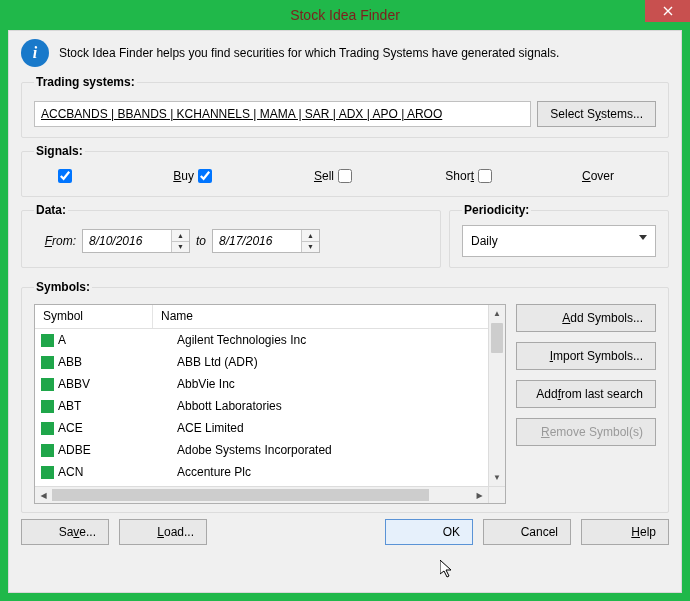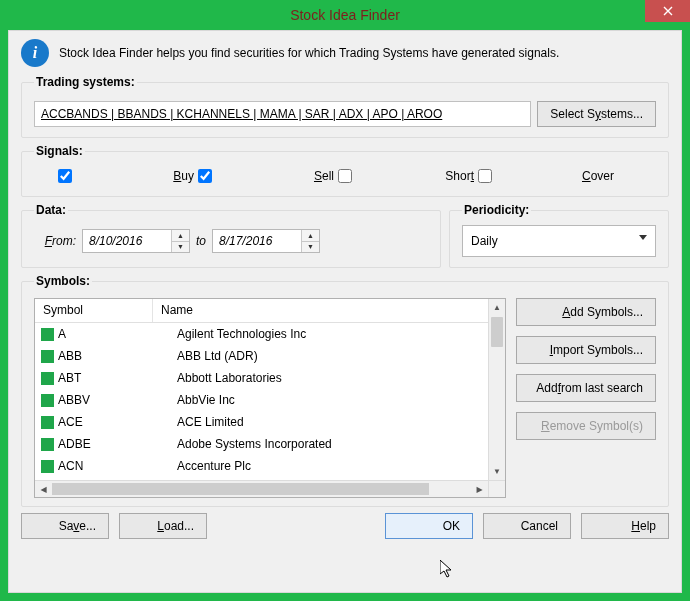--- a/index.html
+++ b/index.html
@@ -24,21 +24,21 @@
 .mid-row fieldset { flex: 1; }
 .data-row { display: flex; align-items: center; gap: 6px; margin-top: 4px; font-style: italic; }
 .data-row .lbl { min-width: 42px; text-align: right; }
 .date-input { display: flex; border: 1px solid #b8b8b8; background: #fff; height: 24px; width: 108px; }
 .date-input span { flex: 1; padding: 0 6px; display: flex; align-items: center; }
 .date-input .spinners { width: 18px; border-left: 1px solid #c8c8c8; display: flex; flex-direction: column; }
 .date-input .spinners div { flex: 1; display: flex; align-items: center; justify-content: center; font-size: 7px; color: #333; cursor: pointer; background: #f4f4f4; }
 .date-input .spinners div:first-child { border-bottom: 1px solid #c8c8c8; }
 .select { width: 100%; height: 32px; border: 1px solid #b8b8b8; background: #fff; display: flex; align-items: center; padding: 0 8px; position: relative; cursor: pointer; }
 .select::after { content: ""; position: absolute; right: 8px; top: 9px; border-left: 4px solid transparent; border-right: 4px solid transparent; border-top: 5px solid #333; }
-.symbols-fs { padding-bottom: 8px; }
+.symbols-fs { padding-bottom: 8px; margin-top: 6px; }
 .symbols-body { display: flex; gap: 10px; margin-top: 2px; }
 .table-wrap { flex: 1; border: 1px solid #b0b0b0; background: #fff; height: 200px; display: flex; flex-direction: column; position: relative; }
 .thead { display: flex; background: #fff; border-bottom: 1px solid #e0e0e0; height: 24px; }
 .thead div { padding: 4px 8px; border-right: 1px solid #e4e4e4; }
 .thead .c1 { width: 118px; }
 .thead .c2 { flex: 1; }
 .tbody { flex: 1; overflow: hidden; }
 .trow { display: flex; height: 22px; align-items: center; }
 .trow .c1 { width: 140px; padding-left: 6px; display: flex; align-items: center; gap: 4px; }
 .trow .c2 { flex: 1; padding-left: 2px; white-space: nowrap; overflow: hidden; }
@@ -159,30 +159,30 @@
             <div class="trow">
               <div class="c1">
                 <span class="sq"></span>
                 <span>ABB</span>
               </div>
               <div class="c2">ABB Ltd (ADR)</div>
             </div>
             <div class="trow">
               <div class="c1">
                 <span class="sq"></span>
+                <span>ABBV</span>
+              </div>
+              <div class="c2">AbbVie Inc</div>
+            </div>
+            <div class="trow">
+              <div class="c1">
+                <span class="sq"></span>
                 <span>ABT</span>
               </div>
               <div class="c2">Abbott Laboratories</div>
-            </div>
-            <div class="trow">
-              <div class="c1">
-                <span class="sq"></span>
-                <span>ABBV</span>
-              </div>
-              <div class="c2">AbbVie Inc</div>
             </div>
             <div class="trow">
               <div class="c1">
                 <span class="sq"></span>
                 <span>ACE</span>
               </div>
               <div class="c2">ACE Limited</div>
             </div>
             <div class="trow">
               <div class="c1">

